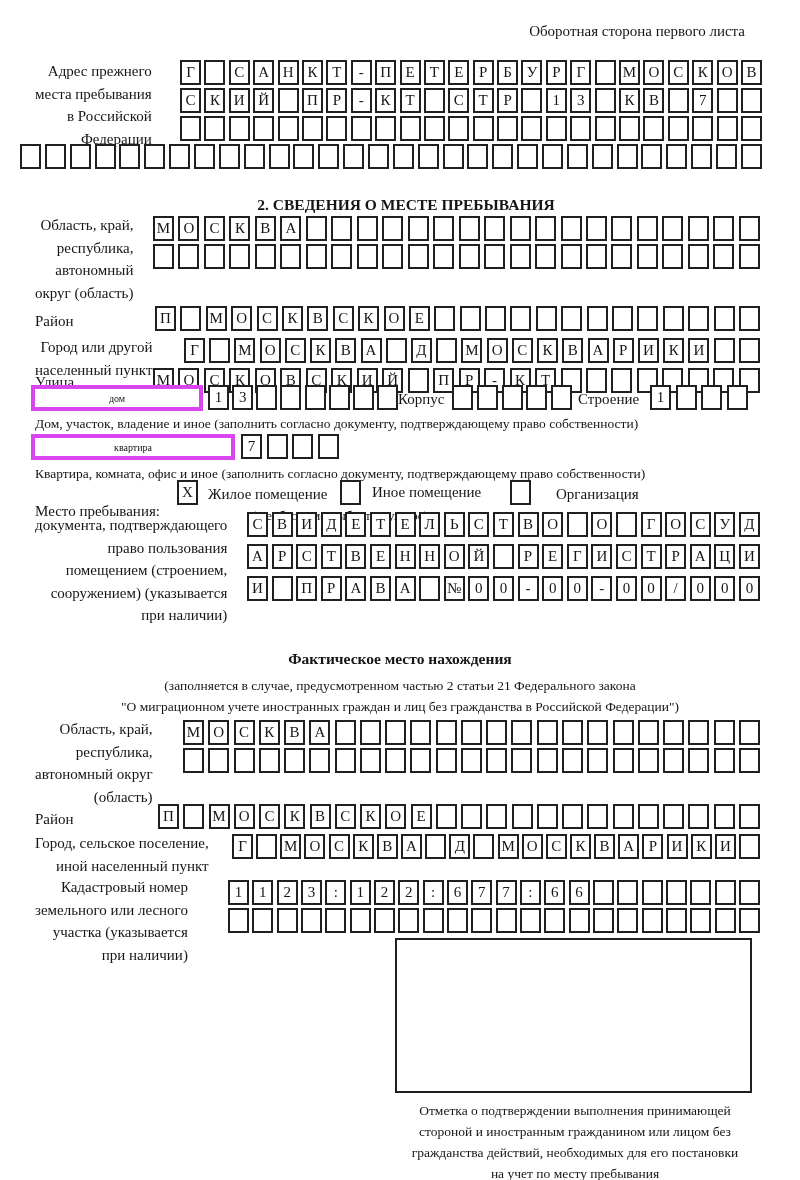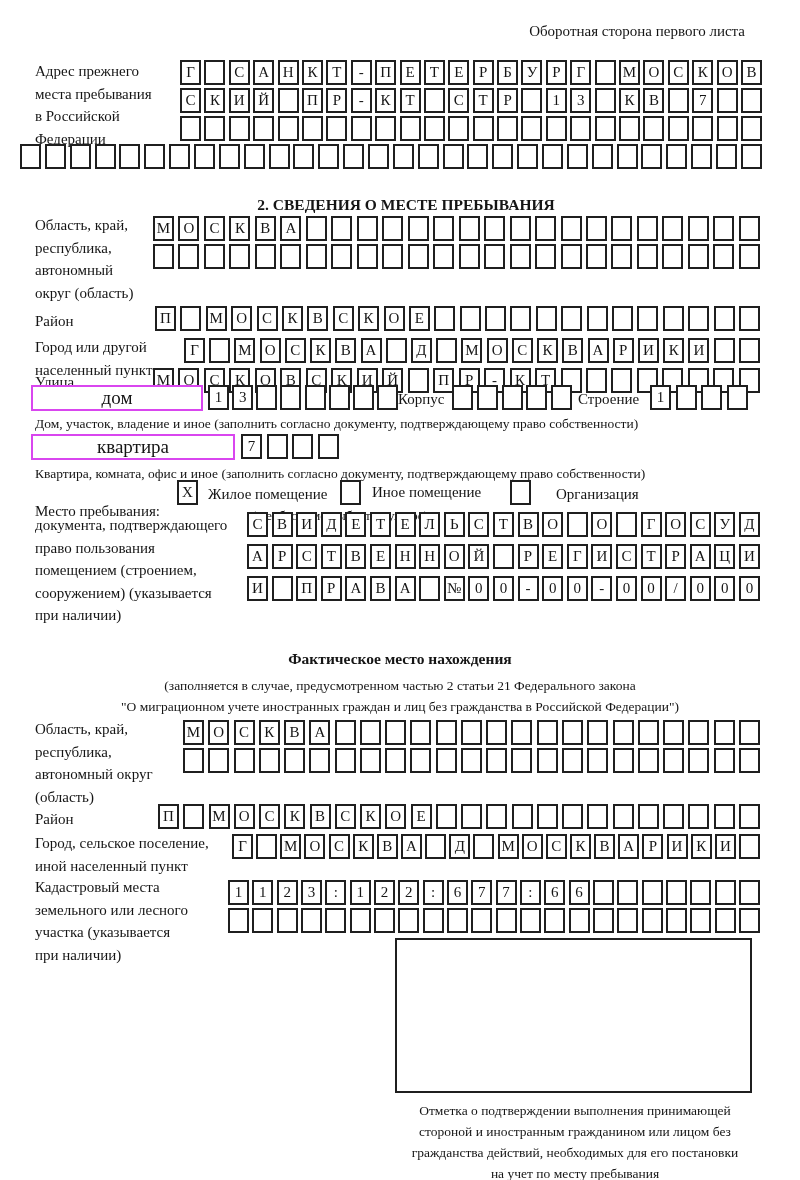--- a/index.html
+++ b/index.html
@@ -2,34 +2,34 @@
 <html><head>
 <meta charset="utf-8">
 <style>
   * { margin:0; padding:0; box-sizing:border-box; }
   html,body { background:#ffffff; }
   .page {
     position:relative; width:800px; height:1180px; margin:0 auto;
     background:#ffffff; font-family:"Liberation Serif", serif; color:#151515;
     overflow:hidden;
   }
-  .abs { position:absolute; }
+  .abs { position:absolute;text-align:right; }
   .lbl { font-size:15px; line-height:22.5px; white-space:nowrap; }
   .small { font-size:13.5px; white-space:nowrap; }
   .bold { font-weight:bold; }
   .center { text-align:center; }
   .cellrow { position:absolute; display:flex; justify-content:space-between; }
   .cell {
     flex:0 0 21px; width:21px; height:25px; border:2px solid #1f1f1f;
     display:flex; align-items:center; justify-content:center;
     font-size:15px; background:#fff; line-height:1;
   }
   .labelbox {
-    position:absolute; height:26px; border:2px solid #d946ef; background:#fff;
-    display:flex; align-items:center; justify-content:center; font-size:19px;
+    position:absolute; height:26px; border:4px solid #d946ef; background:#fff;
+    display:flex; align-items:center; justify-content:center; font-size:10px;
   }
   .chk {
     position:absolute; width:21px; height:25px; border:2px solid #1f1f1f; background:#fff;
     display:flex; align-items:center; justify-content:center; font-size:15px;
   }
   .stamp {
     position:absolute; border:2px solid #1f1f1f; background:#fff;
   }
   .fullw { left:0; width:800px; }
 </style>
@@ -539,21 +539,21 @@
       <span class="cell">В</span>
       <span class="cell">А</span>
       <span class="cell">Р</span>
       <span class="cell">И</span>
       <span class="cell">К</span>
       <span class="cell">И</span>
       <span class="cell"></span>
     </div>
 
   <div class="abs" style="left:35px; top:876px;">
-    <div class="lbl">Кадастровый места</div>
+    <div class="lbl">Кадастровый номер</div>
     <div class="lbl">земельного или лесного</div>
     <div class="lbl">участка (указывается</div>
     <div class="lbl">при наличии)</div>
   </div>
   <div class="cellrow" style="left:228px; top:880px; width:532px;">
       <span class="cell">1</span>
       <span class="cell">1</span>
       <span class="cell">2</span>
       <span class="cell">3</span>
       <span class="cell">:</span>

